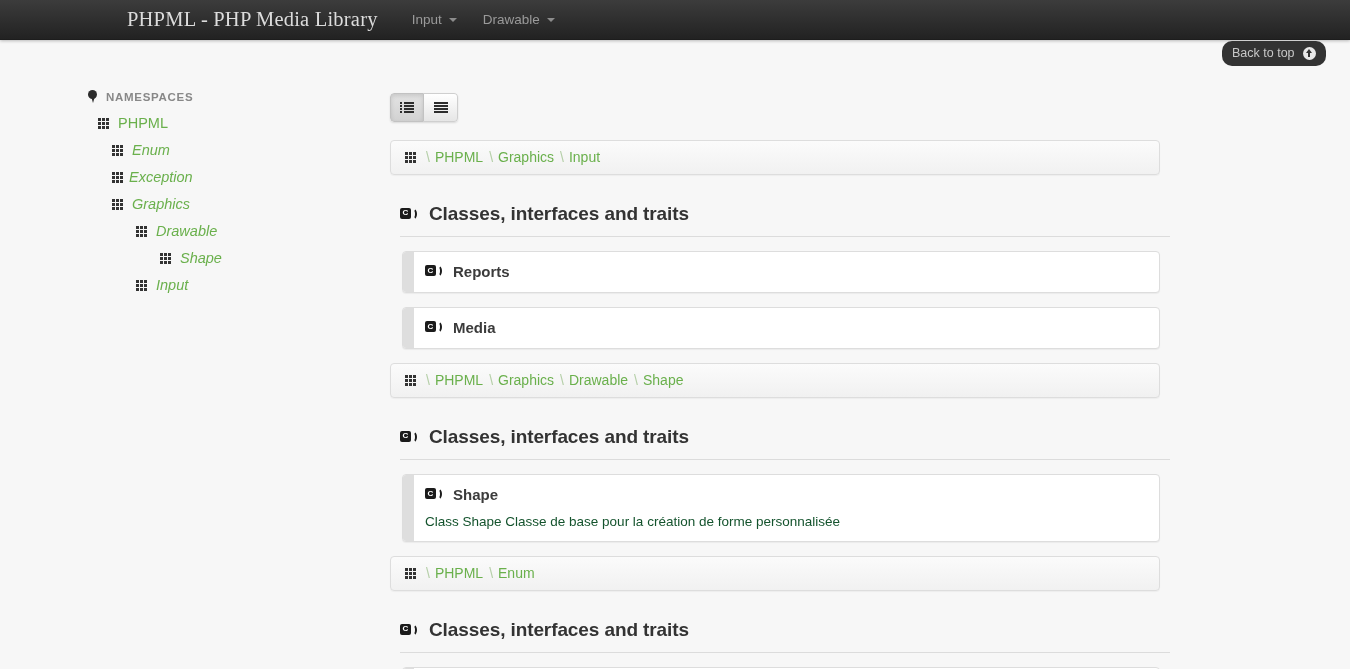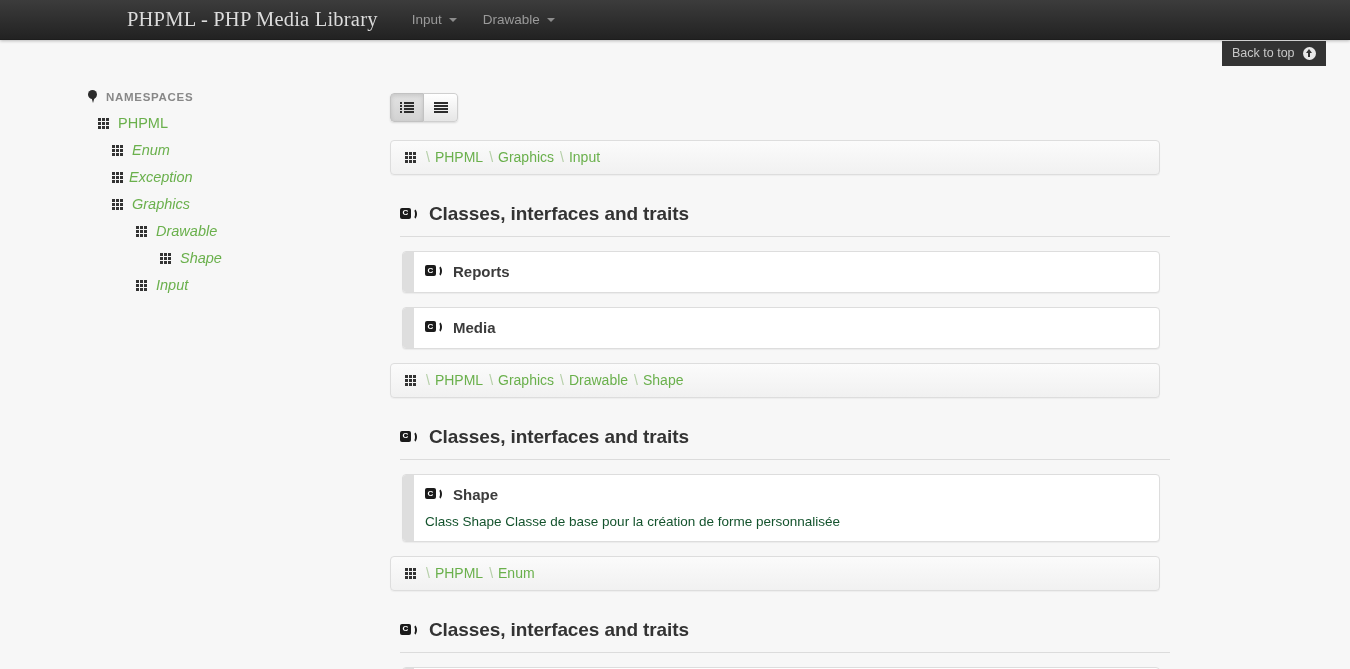--- a/index.html
+++ b/index.html
@@ -45,21 +45,21 @@
   }
 
   
   .tooltip-backtotop {
     position: absolute;
     left: 1222px; top: 41px;
     background: #333;
     color: #c8c8c8;
     font-size: 12.5px;
     padding: 5px 10px 6px 10px;
-    border-radius: 0;
+    border-radius: 10px;
     display: flex; align-items: center; gap: 8px;
     white-space: nowrap;
     z-index: 25;
   }
   .icon-arrow-circle-up {
     width: 13px; height: 13px; border-radius: 50%;
     background: #e8e8e8;
     position: relative;
     flex: 0 0 auto;
   }

